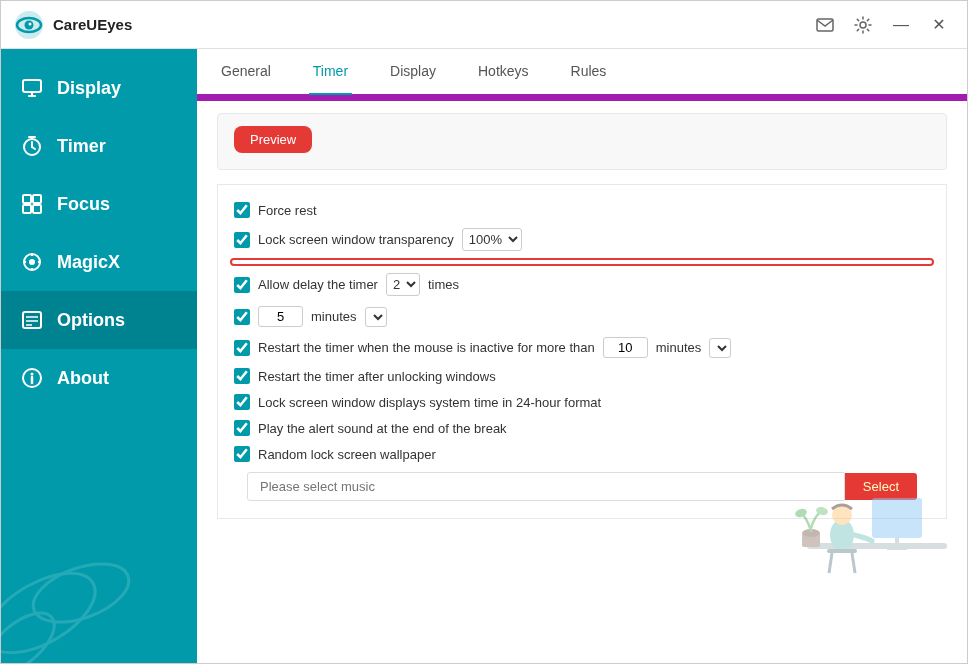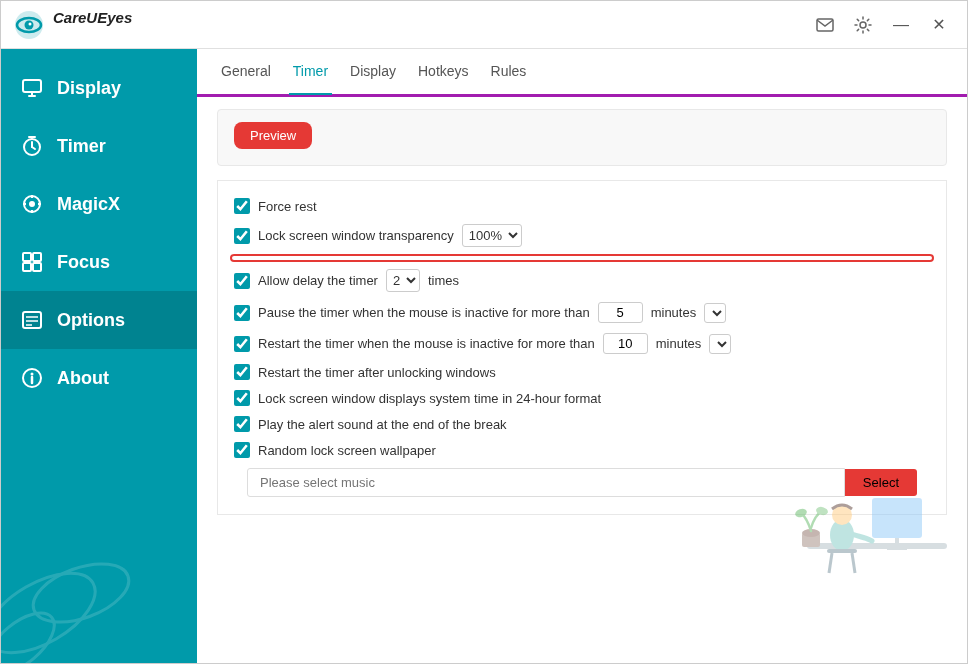--- a/index.html
+++ b/index.html
@@ -28,22 +28,22 @@
       align-items: center;
       justify-content: space-between;
       padding: 8px 12px;
       background: #fff;
       border-bottom: 1px solid #e0e0e0;
       height: 48px;
       flex-shrink: 0;
     }
     .title-left {
       display: flex;
+      align-items: center;
       gap: 8px;
-      font-style: italic;
     }
     .app-logo {
       width: 32px;
       height: 32px;
     }
     .app-title {
       font-size: 15px;
       font-weight: 600;
       color: #222;
     }
@@ -122,23 +122,23 @@
       flex: 1;
       display: flex;
       flex-direction: column;
       overflow: hidden;
       background: #fff;
     }
 
     
     .tabs {
       display: flex;
-      border-bottom: 3px solid #a21caf;
+      border-bottom: 7px solid #a21caf;
       padding: 0 20px;
-      gap: 14px;
+      gap: 34px;
       flex-shrink: 0;
       background: #fff;
     }
     .tab {
       padding: 14px 4px;
       cursor: pointer;
       color: #555;
       font-size: 14px;
       border-bottom: 2px solid transparent;
       margin-bottom: -1px;
@@ -249,21 +249,21 @@
       flex: 1;
       border: 1px solid #ddd;
       border-radius: 3px 0 0 3px;
       padding: 6px 12px;
       font-size: 13px;
       color: #999;
       background: #fff;
     }
     .music-select-btn {
       background: #e53935;
-      color: #000000;
+      color: #fef9c3;
       border: none;
       padding: 6px 18px;
       border-radius: 0 3px 3px 0;
       cursor: pointer;
       font-size: 13px;
       font-weight: 500;
     }
 
     
     .figure-decoration {
@@ -333,40 +333,40 @@
             <line x1="10" y1="11" x2="10" y2="6" stroke="white" stroke-width="2" stroke-linecap="round"></line>
             <line x1="10" y1="11" x2="13" y2="13" stroke="white" stroke-width="2" stroke-linecap="round"></line>
             <line x1="7" y1="1" x2="13" y2="1" stroke="white" stroke-width="2" stroke-linecap="round"></line>
           </svg>
         </div>
         <span>Timer</span>
       </div>
       <div class="sidebar-item">
         <div class="sidebar-icon">
           <svg width="20" height="20" viewBox="0 0 20 20" fill="none">
+            <rect x="1" y="1" width="8" height="8" rx="1" stroke="white" stroke-width="2"></rect>
+            <rect x="11" y="1" width="8" height="8" rx="1" stroke="white" stroke-width="2"></rect>
+            <rect x="1" y="11" width="8" height="8" rx="1" stroke="white" stroke-width="2"></rect>
+            <rect x="11" y="11" width="8" height="8" rx="1" stroke="white" stroke-width="2"></rect>
+          </svg>
+        </div>
+        <span>Focus</span>
+      </div>
+      <div class="sidebar-item">
+        <div class="sidebar-icon">
+          <svg width="20" height="20" viewBox="0 0 20 20" fill="none">
             <circle cx="10" cy="10" r="8" stroke="white" stroke-width="2"></circle>
             <circle cx="10" cy="10" r="3" fill="white"></circle>
             <line x1="10" y1="1" x2="10" y2="4" stroke="white" stroke-width="2"></line>
             <line x1="10" y1="16" x2="10" y2="19" stroke="white" stroke-width="2"></line>
             <line x1="1" y1="10" x2="4" y2="10" stroke="white" stroke-width="2"></line>
             <line x1="16" y1="10" x2="19" y2="10" stroke="white" stroke-width="2"></line>
           </svg>
         </div>
         <span>MagicX</span>
-      </div>
-      <div class="sidebar-item">
-        <div class="sidebar-icon">
-          <svg width="20" height="20" viewBox="0 0 20 20" fill="none">
-            <rect x="1" y="1" width="8" height="8" rx="1" stroke="white" stroke-width="2"></rect>
-            <rect x="11" y="1" width="8" height="8" rx="1" stroke="white" stroke-width="2"></rect>
-            <rect x="1" y="11" width="8" height="8" rx="1" stroke="white" stroke-width="2"></rect>
-            <rect x="11" y="11" width="8" height="8" rx="1" stroke="white" stroke-width="2"></rect>
-          </svg>
-        </div>
-        <span>Focus</span>
       </div>
       <div class="sidebar-item active">
         <div class="sidebar-icon">
           <svg width="20" height="18" viewBox="0 0 20 18" fill="none">
             <rect x="1" y="1" width="18" height="16" rx="2" stroke="white" stroke-width="2"></rect>
             <line x1="4" y1="6" x2="16" y2="6" stroke="white" stroke-width="1.5"></line>
             <line x1="4" y1="10" x2="16" y2="10" stroke="white" stroke-width="1.5"></line>
             <line x1="4" y1="14" x2="10" y2="14" stroke="white" stroke-width="1.5"></line>
           </svg>
         </div>
@@ -446,21 +446,20 @@
               <option>2</option>
               <option>1</option>
               <option>3</option>
               <option>5</option>
             </select>
             <span>times</span>
           </div>
 
           <div class="option-row">
             <input type="checkbox" checked="" style="">
-            <span>Pause the timer when the mouse is inactive for more than</span>
             <input type="text" class="number-input" value="5" style="">
             <span>minutes</span>
             <select class="select-dropdown" style="width:22px;padding:2px 2px;font-size:11px;">
               <option>▾</option>
             </select>
           </div>
 
           <div class="option-row">
             <input type="checkbox" checked="" style="">
             <span>Restart the timer when the mouse is inactive for more than</span>

